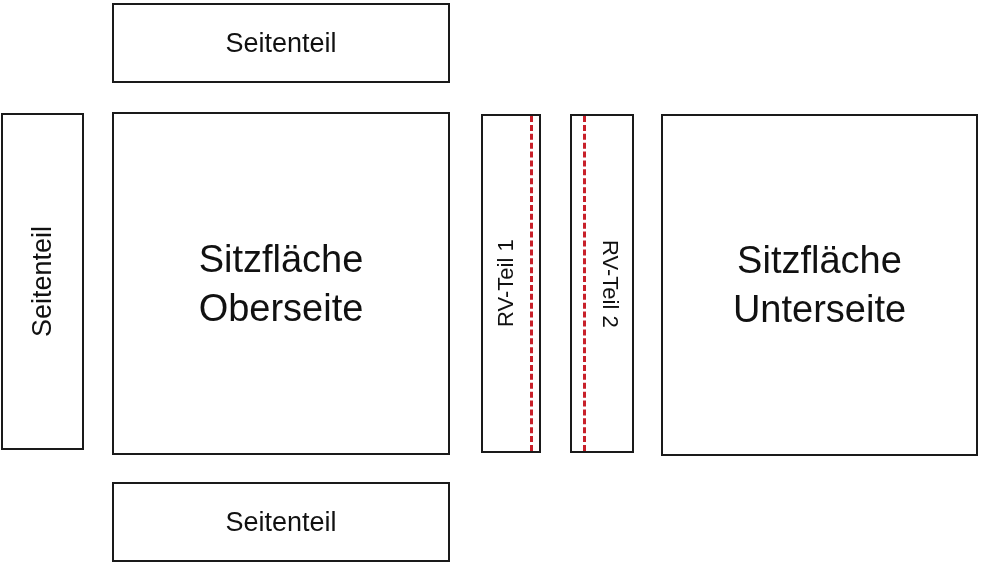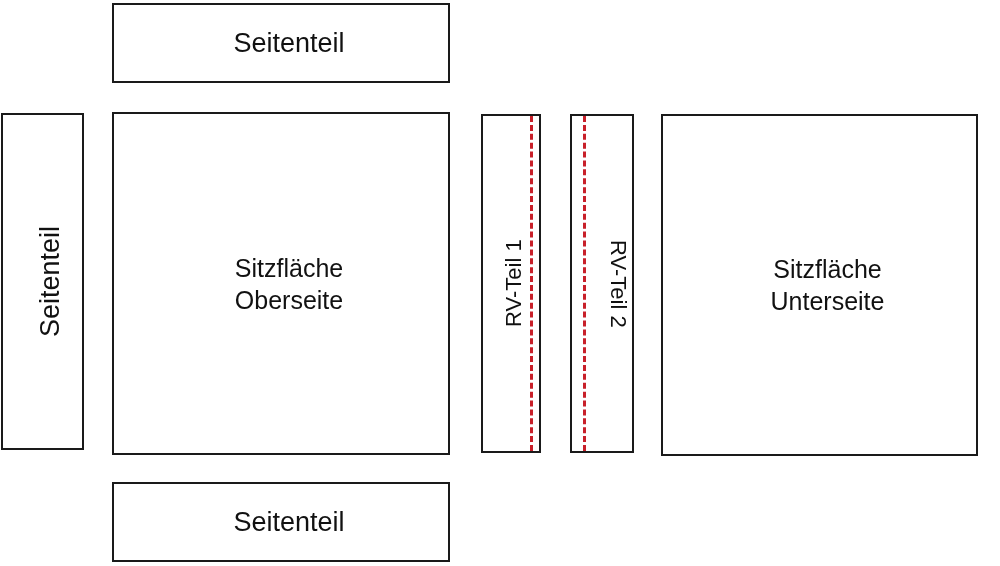--- a/index.html
+++ b/index.html
@@ -31,26 +31,25 @@
     width: 100%;
     height: 100%;
     display: flex;
     align-items: center;
     justify-content: center;
     text-align: center;
     line-height: 1.28;
     white-space: pre-line;
     color: #111111;
     user-select: none;
-    margin-left: 8px;
   }
 
   
   .label.h-small { font-size: 27px; }
-  .label.h-large { font-size: 25px; }
+  .label.h-large { font-size: 38px; }
 
   
   .label.v-ccw {
     writing-mode: vertical-rl;
     transform: rotate(180deg);
   }
   .label.v-cw {
     writing-mode: vertical-rl;
   }
   .label.v-side { font-size: 27px; }

